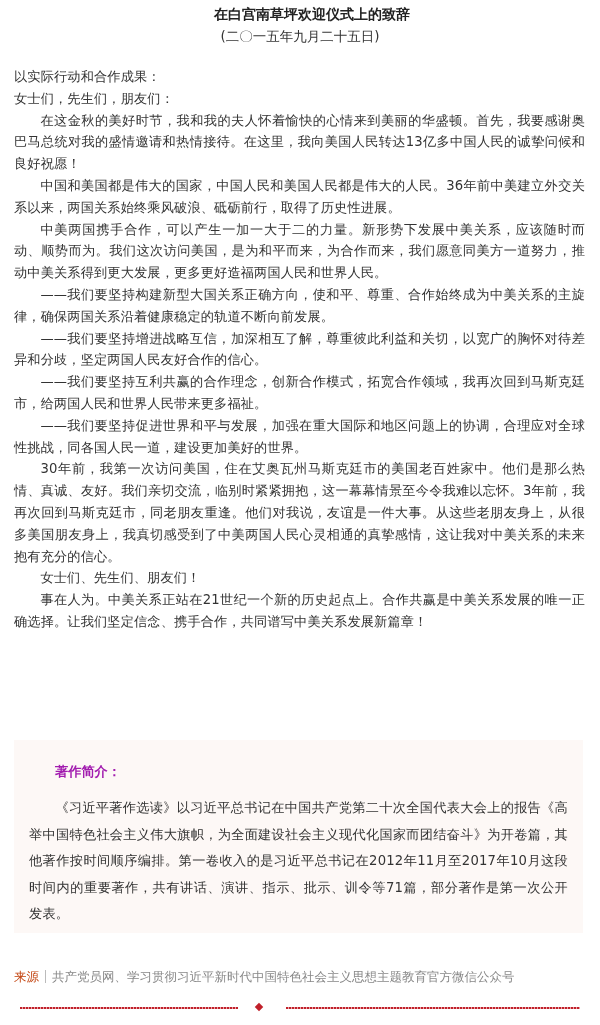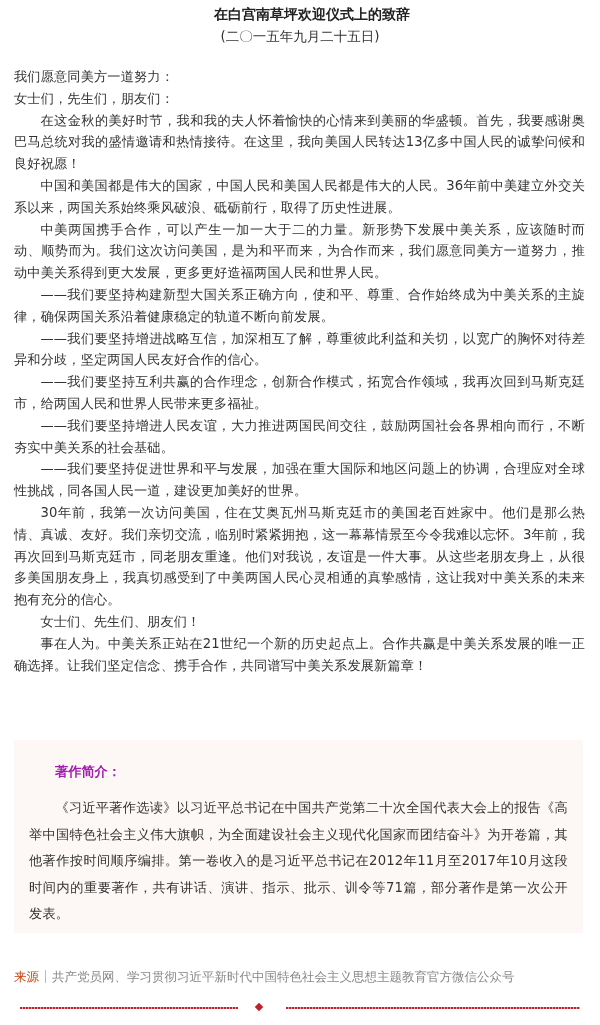--- a/index.html
+++ b/index.html
@@ -32,29 +32,28 @@
   .divider .diamond { position:absolute; left:236px; top:0; width:6px; height:6px;
                       background:#c0202a; transform:rotate(45deg); }
 </style>
 </head>
 <body>
 
 <div class="title">在白宫南草坪欢迎仪式上的致辞</div>
 <div class="date">(二〇一五年九月二十五日)</div>
 
 <div class="speech">
-  <p>我们愿意同美方一道努力：</p>
+  <p>以实际行动和合作成果：</p>
   <p>女士们，先生们，朋友们：</p>
   <p class="indent">在这金秋的美好时节，我和我的夫人怀着愉快的心情来到美丽的华盛顿。首先，我要感谢奥巴马总统对我的盛情邀请和热情接待。在这里，我向美国人民转达13亿多中国人民的诚挚问候和良好祝愿！</p>
   <p class="indent">中国和美国都是伟大的国家，中国人民和美国人民都是伟大的人民。36年前中美建立外交关系以来，两国关系始终乘风破浪、砥砺前行，取得了历史性进展。</p>
   <p class="indent">中美两国携手合作，可以产生一加一大于二的力量。新形势下发展中美关系，应该随时而动、顺势而为。我们这次访问美国，是为和平而来，为合作而来，我们愿意同美方一道努力，推动中美关系得到更大发展，更多更好造福两国人民和世界人民。</p>
   <p class="indent">——我们要坚持构建新型大国关系正确方向，使和平、尊重、合作始终成为中美关系的主旋律，确保两国关系沿着健康稳定的轨道不断向前发展。</p>
   <p class="indent">——我们要坚持增进战略互信，加深相互了解，尊重彼此利益和关切，以宽广的胸怀对待差异和分歧，坚定两国人民友好合作的信心。</p>
   <p class="indent">——我们要坚持互利共赢的合作理念，创新合作模式，拓宽合作领域，我再次回到马斯克廷市，给两国人民和世界人民带来更多福祉。</p>
-  <p class="indent">——我们要坚持增进人民友谊，大力推进两国民间交往，鼓励两国社会各界相向而行，不断夯实中美关系的社会基础。</p>
   <p class="indent">——我们要坚持促进世界和平与发展，加强在重大国际和地区问题上的协调，合理应对全球性挑战，同各国人民一道，建设更加美好的世界。</p>
   <p class="indent">30年前，我第一次访问美国，住在艾奥瓦州马斯克廷市的美国老百姓家中。他们是那么热情、真诚、友好。我们亲切交流，临别时紧紧拥抱，这一幕幕情景至今令我难以忘怀。3年前，我再次回到马斯克廷市，同老朋友重逢。他们对我说，友谊是一件大事。从这些老朋友身上，从很多美国朋友身上，我真切感受到了中美两国人民心灵相通的真挚感情，这让我对中美关系的未来抱有充分的信心。</p>
   <p class="indent">女士们、先生们、朋友们！</p>
   <p class="indent">事在人为。中美关系正站在21世纪一个新的历史起点上。合作共赢是中美关系发展的唯一正确选择。让我们坚定信念、携手合作，共同谱写中美关系发展新篇章！</p>
 </div>
 
 <div class="intro">
   <div class="intro-heading">著作简介：</div>
   <p class="intro-body">《习近平著作选读》以习近平总书记在中国共产党第二十次全国代表大会上的报告《高举中国特色社会主义伟大旗帜，为全面建设社会主义现代化国家而团结奋斗》为开卷篇，其他著作按时间顺序编排。第一卷收入的是习近平总书记在2012年11月至2017年10月这段时间内的重要著作，共有讲话、演讲、指示、批示、训令等71篇，部分著作是第一次公开发表。</p>
 </div>

